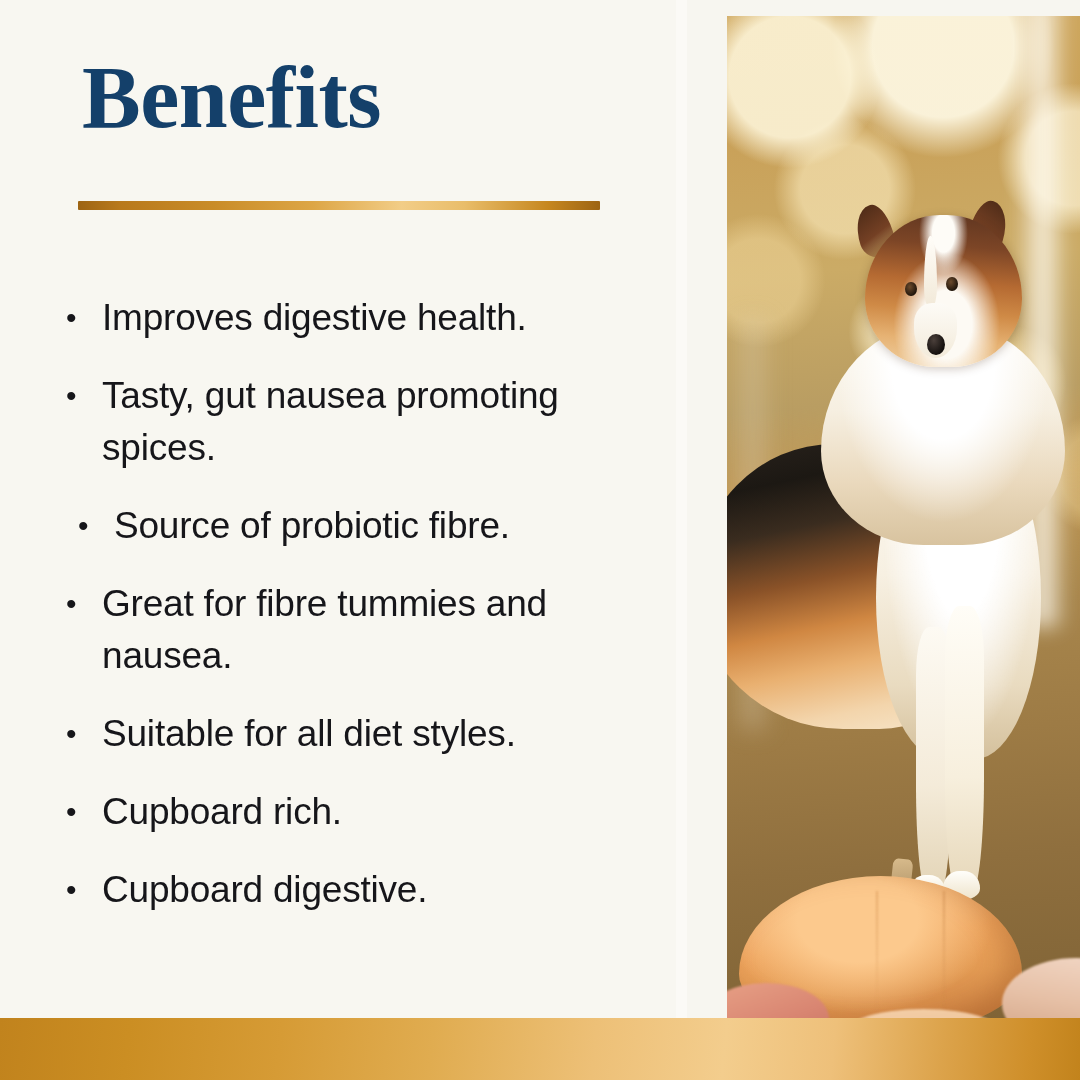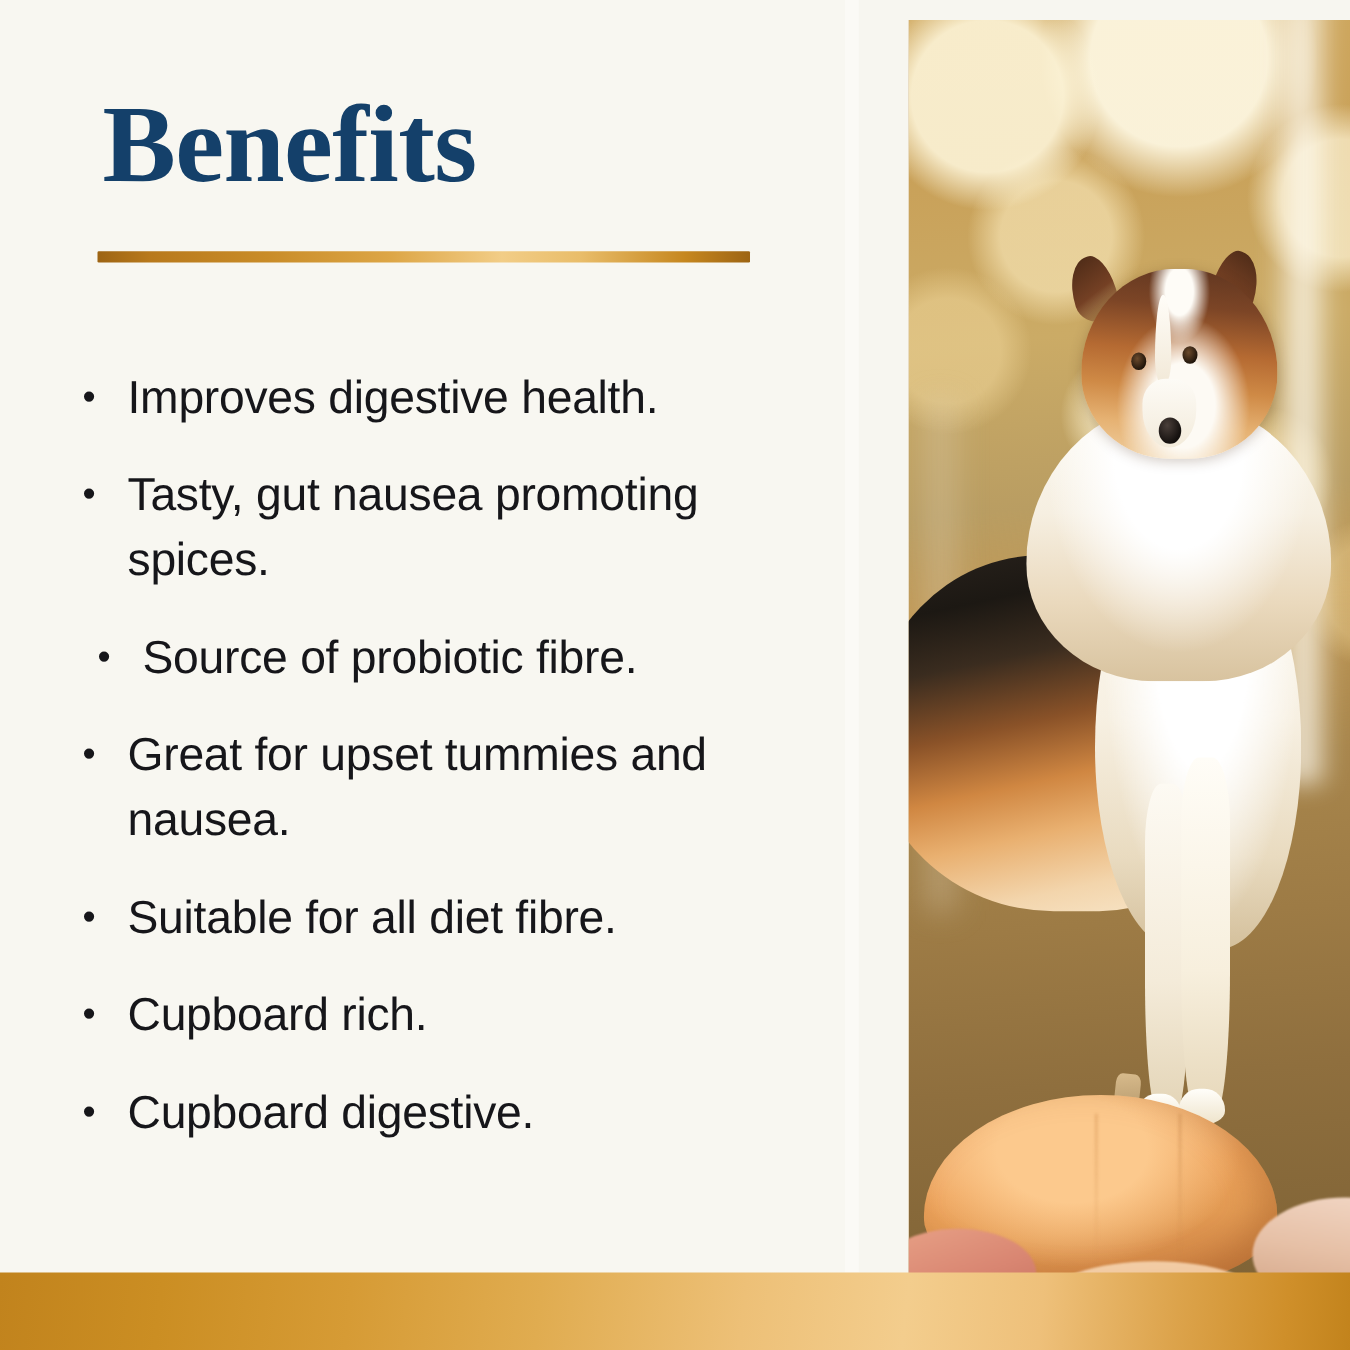--- a/index.html
+++ b/index.html
@@ -19,21 +19,21 @@
   
   .text-panel{
     position:absolute;
     left:0;top:0;
     width:676px;height:1018px;
     background:#f8f7f1;
     box-sizing:border-box;
   }
   .title{
     position:absolute;
-    left:82px;top:73px;
+    left:82px;top:54px;
     margin:0;
     font-family:"Liberation Serif", serif;
     font-weight:bold;
     font-size:88px;
     line-height:1.0;
     letter-spacing:-0.5px;
     color:#14406a;
   }
   .divider{
     position:absolute;
@@ -374,26 +374,26 @@
         <span class="benefit-text">Tasty, gut nausea promoting spices.</span>
       </li>
 
       <li class="benefit indented">
         <span class="bullet-dot">•</span>
         <span class="benefit-text">Source of probiotic fibre.</span>
       </li>
 
       <li class="benefit">
         <span class="bullet-dot">•</span>
-        <span class="benefit-text">Great for upset tummies and nausea.</span>
-      </li>
-
-      <li class="benefit">
-        <span class="bullet-dot">•</span>
-        <span class="benefit-text">Suitable for all diet fibre.</span>
+        <span class="benefit-text">Great for fibre tummies and nausea.</span>
+      </li>
+
+      <li class="benefit">
+        <span class="bullet-dot">•</span>
+        <span class="benefit-text">Suitable for all diet styles.</span>
       </li>
 
       <li class="benefit">
         <span class="bullet-dot">•</span>
         <span class="benefit-text">Cupboard rich.</span>
       </li>
 
       <li class="benefit">
         <span class="bullet-dot">•</span>
         <span class="benefit-text">Cupboard digestive.</span>

